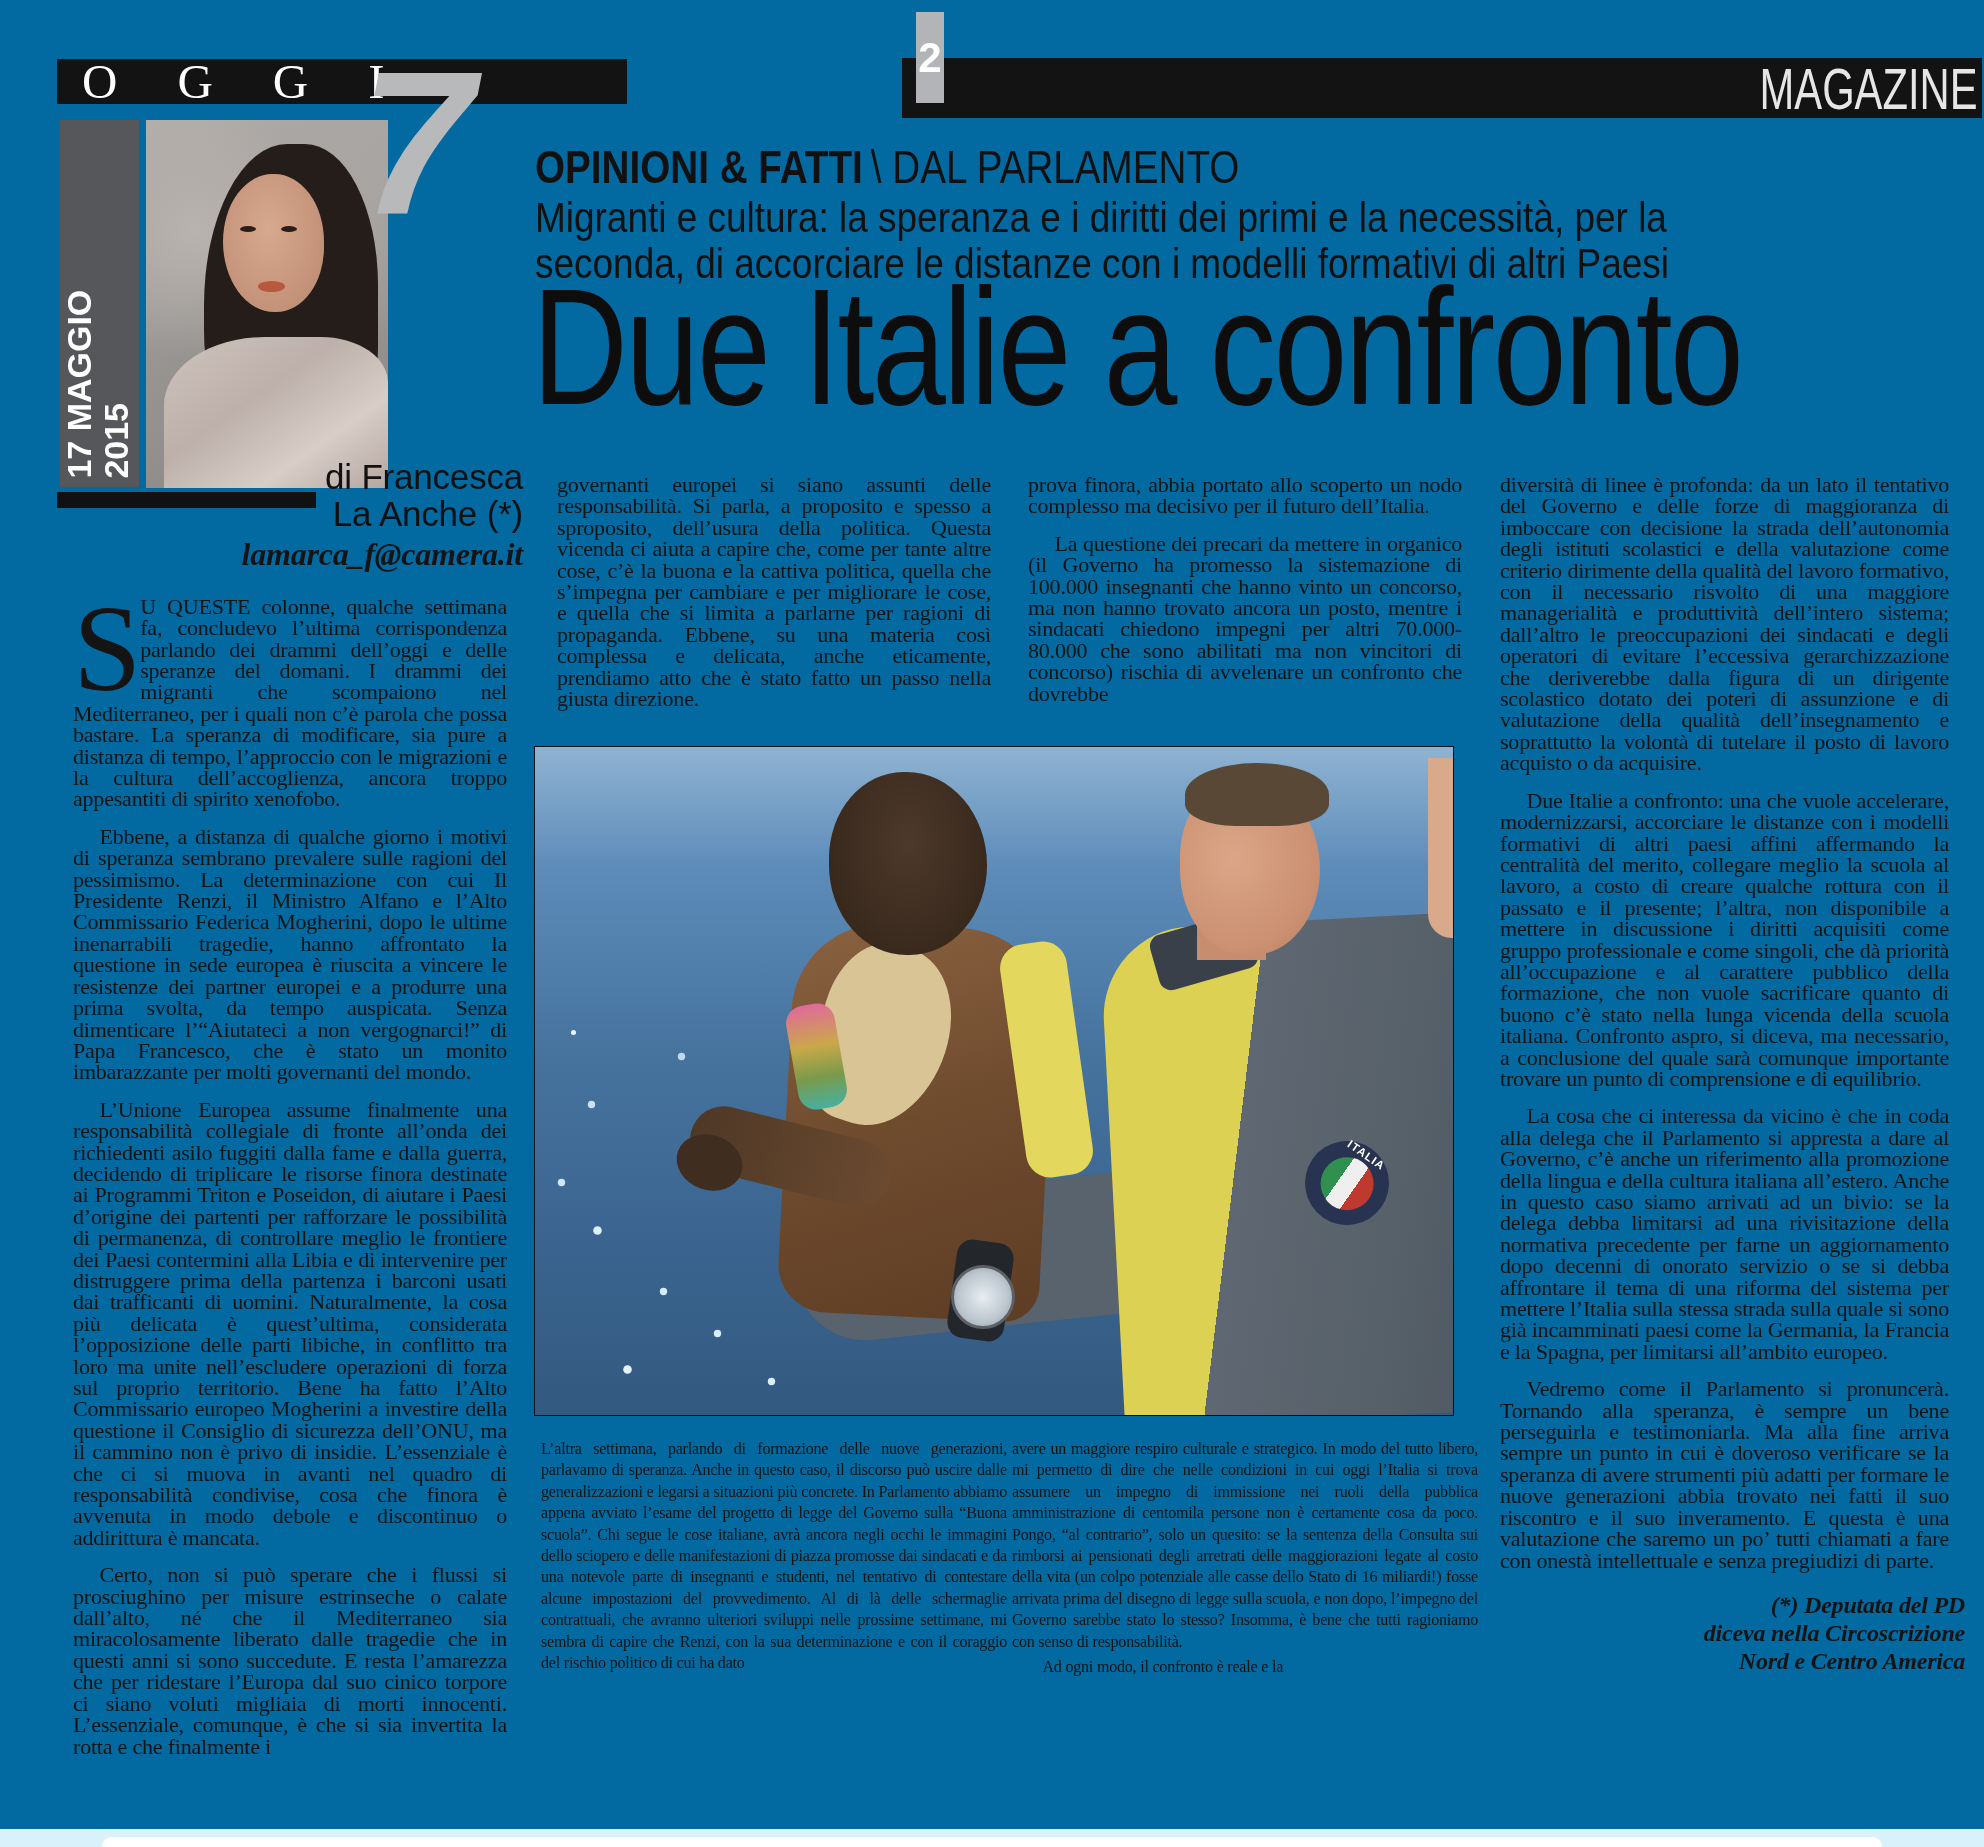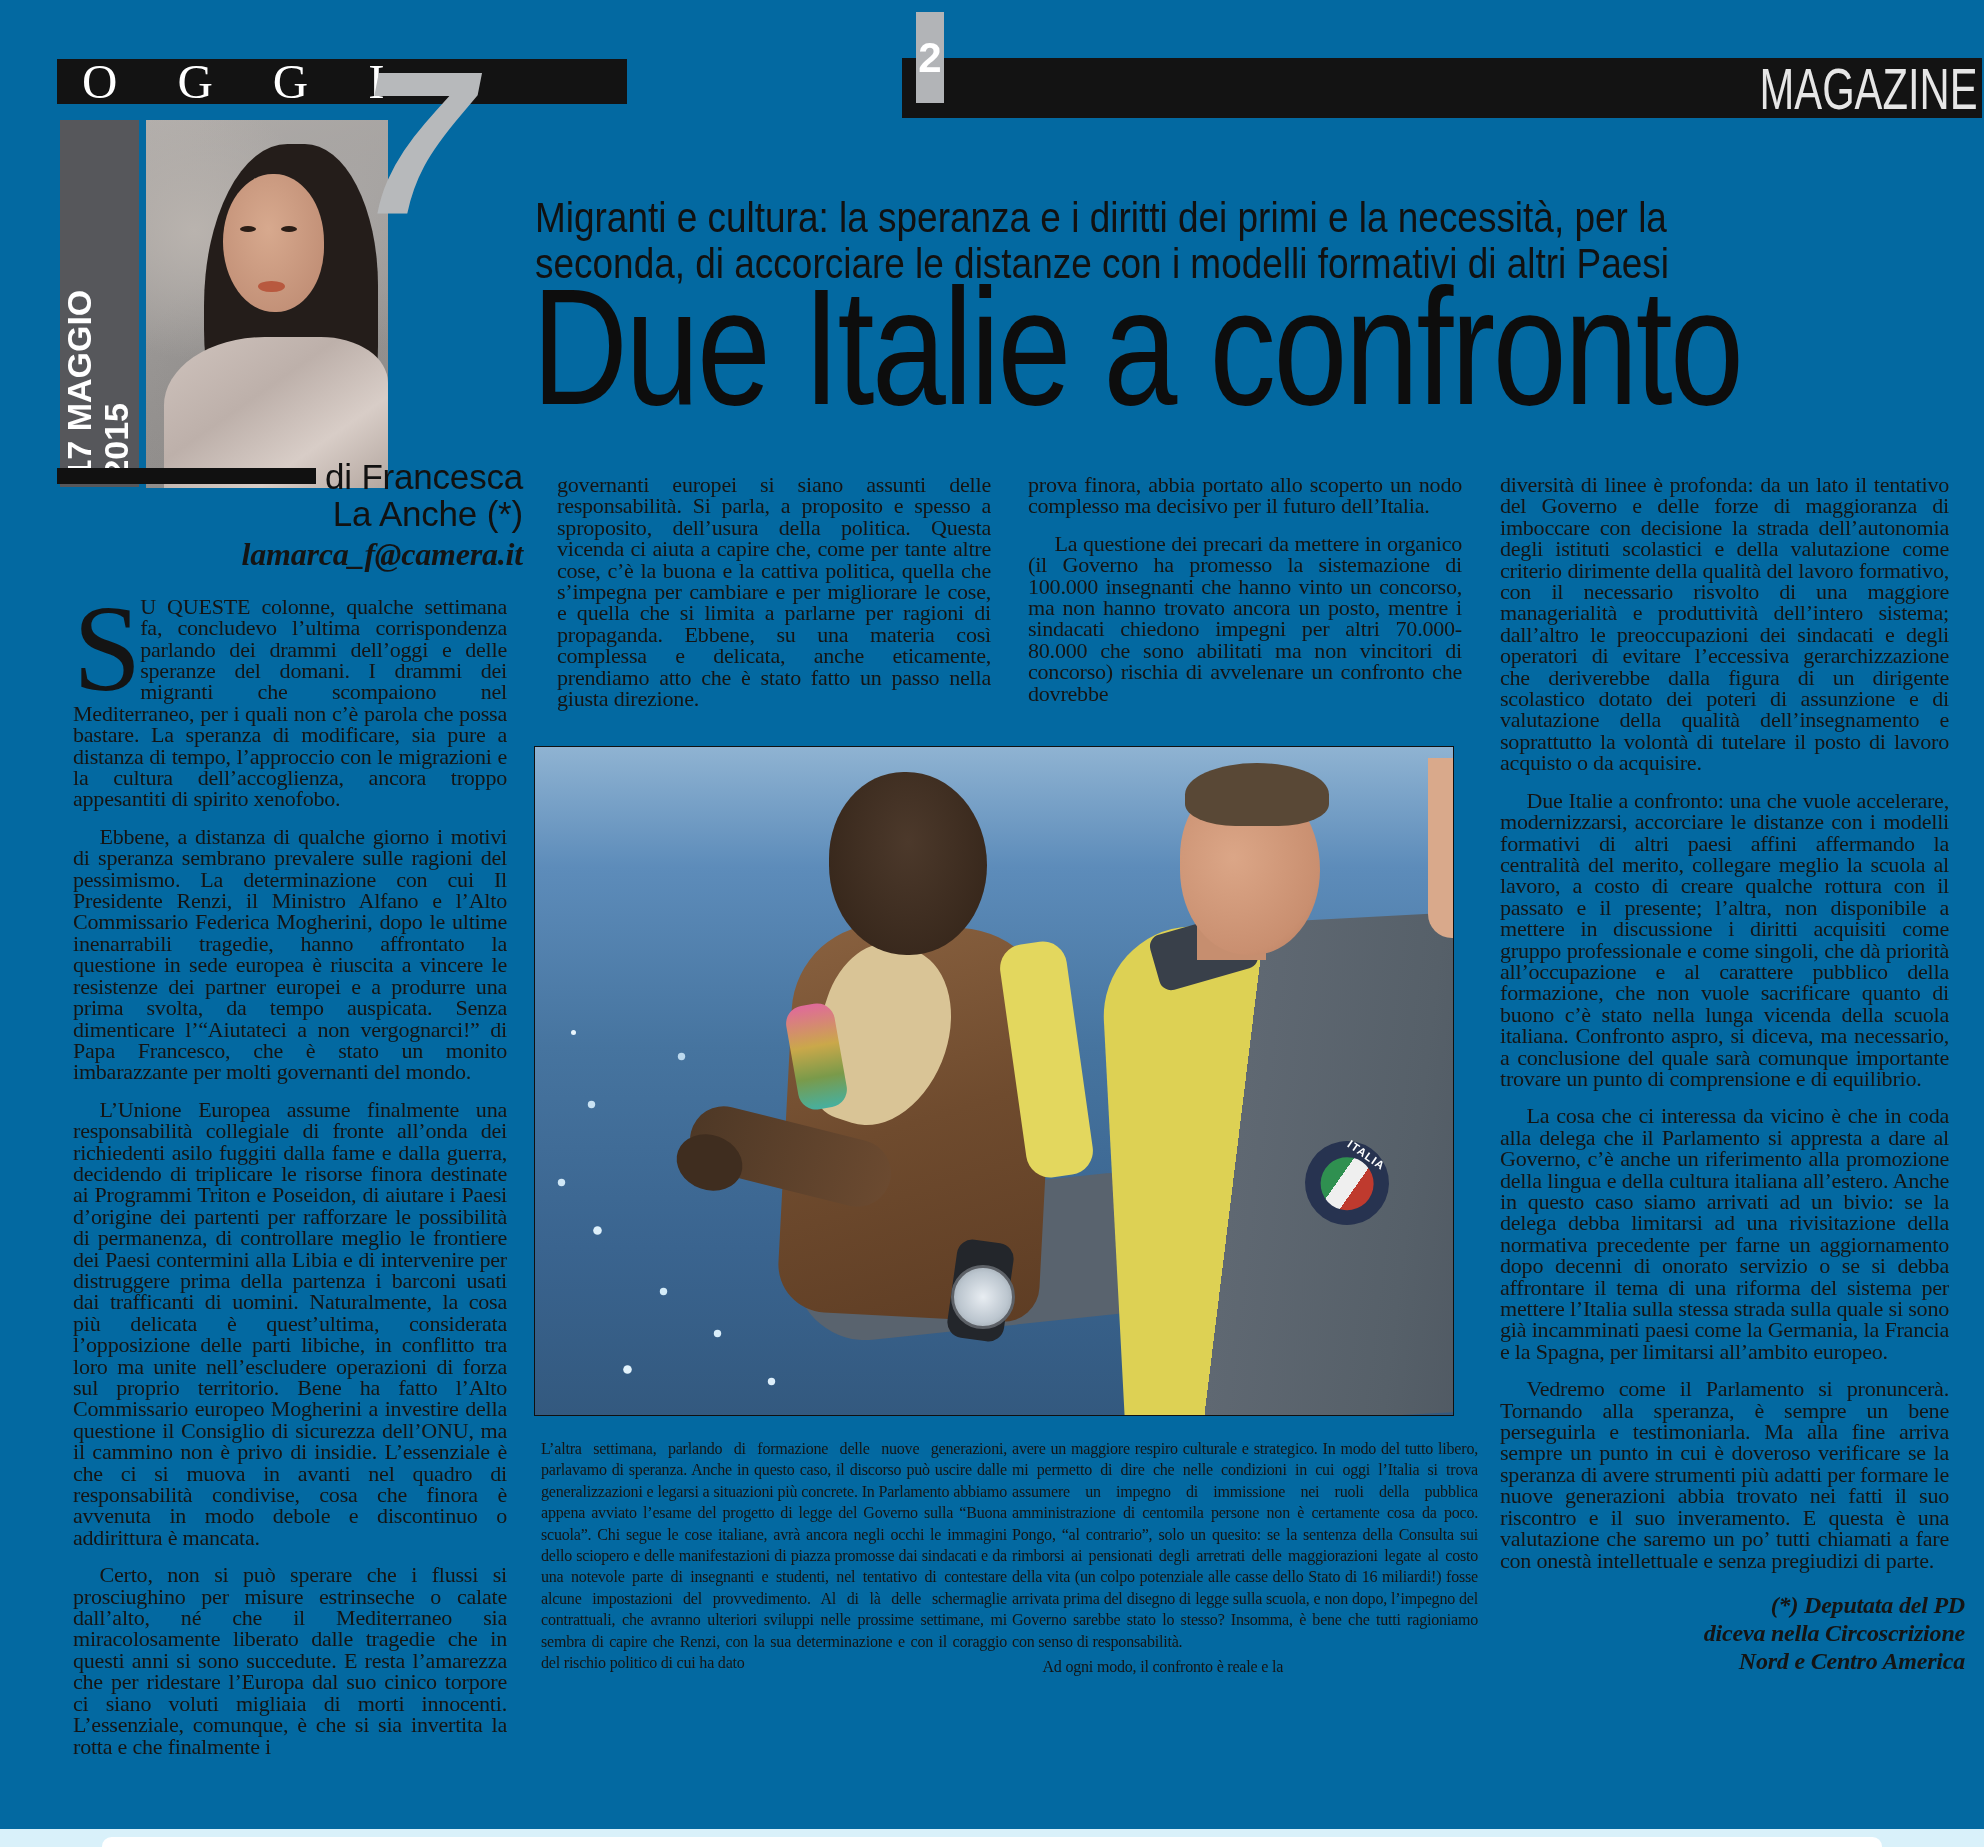--- a/index.html
+++ b/index.html
@@ -67,21 +67,21 @@
   .col p.ind{text-indent:26.5px;}
   #col1{left:57px;}
   #col2top{left:541px;}
   #col3top{left:1012px;}
   #col4{left:1484px;width:481px;}
   #col2bot{position:absolute;left:541px;top:1438px;width:466px;font-size:16px;line-height:21.4px;
            letter-spacing:-0.2px;text-align:justify;}
   #col3bot{position:absolute;left:1012px;top:1438px;width:466px;font-size:16px;line-height:21.4px;
            letter-spacing:-0.2px;text-align:justify;}
 
-  .byline-row{display:flex;align-items:flex-start;}
+  .byline-row{display:flex;align-items:center;}
   .byline-rule{width:259px;height:16px;background:#111;margin-top:9.6px;flex:none;}
   .byline-names{flex:1;text-align:right;font-family:"Liberation Sans",sans-serif;
                 font-size:35px;line-height:37px;color:#111;}
   .byline-email{text-align:right;font-family:"Liberation Serif",serif;font-style:italic;font-weight:bold;
                 font-size:32px;line-height:35px;margin-top:4.8px;margin-bottom:24px;}
   .dropcap{float:left;font-family:"Liberation Serif",serif;font-size:123px;line-height:0.82;
            height:87px;width:60px;margin:3.6px 7.2px 0 0;overflow:visible;}
   .signature{margin-top:20.5px;text-align:right;font-family:"Liberation Serif",serif;
              font-weight:bold;font-style:italic;font-size:24px;line-height:28px;}
 
@@ -170,20 +170,25 @@
     <div class="portrait-blouse"></div>
   </div>
 
   <div class="magazine-bar">
     <span class="magazine-text">MAGAZINE</span>
   </div>
   <div class="pagenum-box">
     <span class="pagenum">2</span>
   </div>
 
+  <div class="kicker">
+    <span class="kicker-inner">
+      <span class="kicker-bold">OPINIONI &amp; FATTI</span><span class="kicker-rest">\ DAL PARLAMENTO</span>
+    </span>
+  </div>
   <div class="subtitle">
     <span class="subtitle-line">Migranti e cultura: la speranza e i diritti dei primi e la necessità, per la</span>
     <span class="subtitle-line">seconda, di accorciare le distanze con i modelli formativi di altri Paesi</span>
   </div>
   <div class="headline">
     <span class="headline-inner">Due Italie a confronto</span>
   </div>
 
   <div class="col" id="col1">
     <div class="byline-row">

